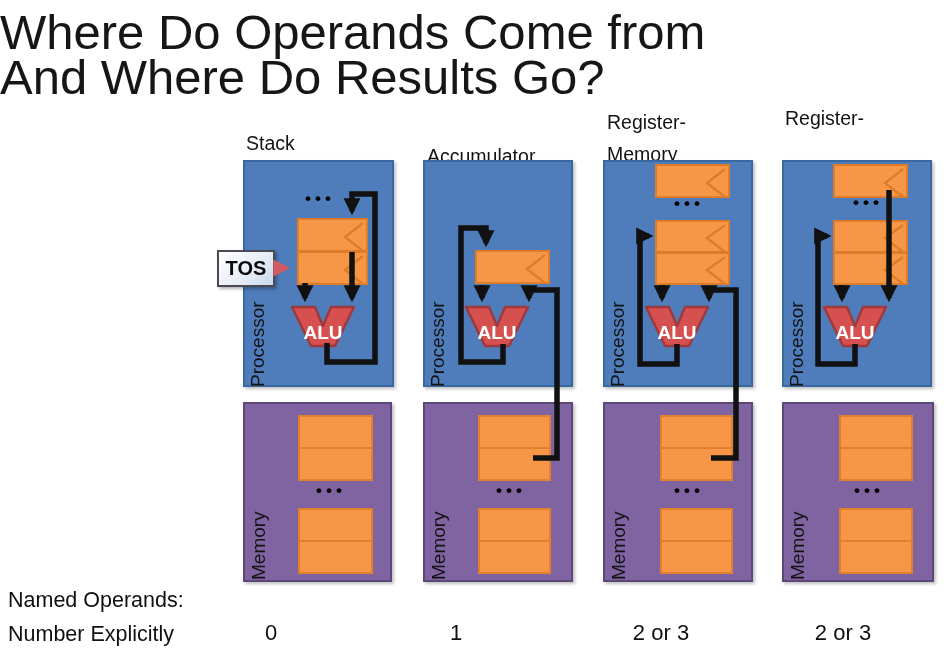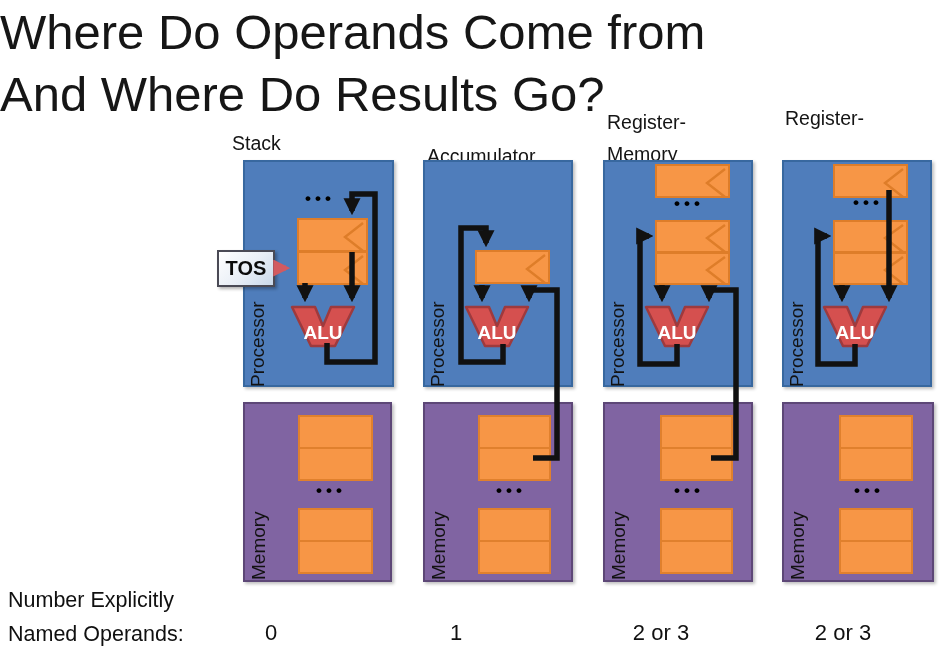--- a/index.html
+++ b/index.html
@@ -31,23 +31,23 @@
   .overlay{position:absolute;left:0;top:0;pointer-events:none;}
   .caption{position:absolute;left:8px;top:583px;font-size:21.5px;line-height:34px;color:#101010;}
   .operand{position:absolute;top:620px;font-size:22px;color:#101010;text-align:center;}
 </style>
 </head>
 <body>
 
 <div class="slide">
 
   <div class="title-line" style="top:4px">Where Do Operands Come from</div>
-  <div class="title-line" style="top:66px">And Where Do Results Go?</div>
-
-  <div class="col-header" style="left:232px;top:127px">
+  <div class="title-line" style="top:49px">And Where Do Results Go?</div>
+
+  <div class="col-header" style="left:246px;top:127px">
     <div>Stack</div>
   </div>
   <div class="col-header" style="left:427px;top:140px">
     <div>Accumulator</div>
   </div>
   <div class="col-header" style="left:607px;top:106px">
     <div>Register-</div>
     <div>Memory</div>
   </div>
   <div class="col-header" style="left:785px;top:102px">
@@ -195,22 +195,22 @@
       <path d="M711,458 L736,458 L736,290 L709,290 L709,298" marker-end="url(#ah)"></path>
 
       <path d="M855,344 L855,364 L818,364 L818,236 L827,236" marker-end="url(#ah)"></path>
       <path d="M842,285 L842,298" marker-end="url(#ah)"></path>
       <path d="M889,190 L889,298" marker-end="url(#ah)"></path>
     </g>
     <path d="M276,268 L286,268" fill="none" stroke="#D25A60" stroke-width="5" marker-end="url(#ahp)"></path>
   </svg>
 
   <div class="caption">
+    <div>Named Operands:</div>
     <div>Number Explicitly</div>
-    <div>Named Operands:</div>
   </div>
 
   <div class="operand" style="left:241px;width:60px">0</div>
   <div class="operand" style="left:426px;width:60px">1</div>
   <div class="operand" style="left:616px;width:90px">2 or 3</div>
   <div class="operand" style="left:798px;width:90px">2 or 3</div>
 
 </div>
 
 </body></html>

